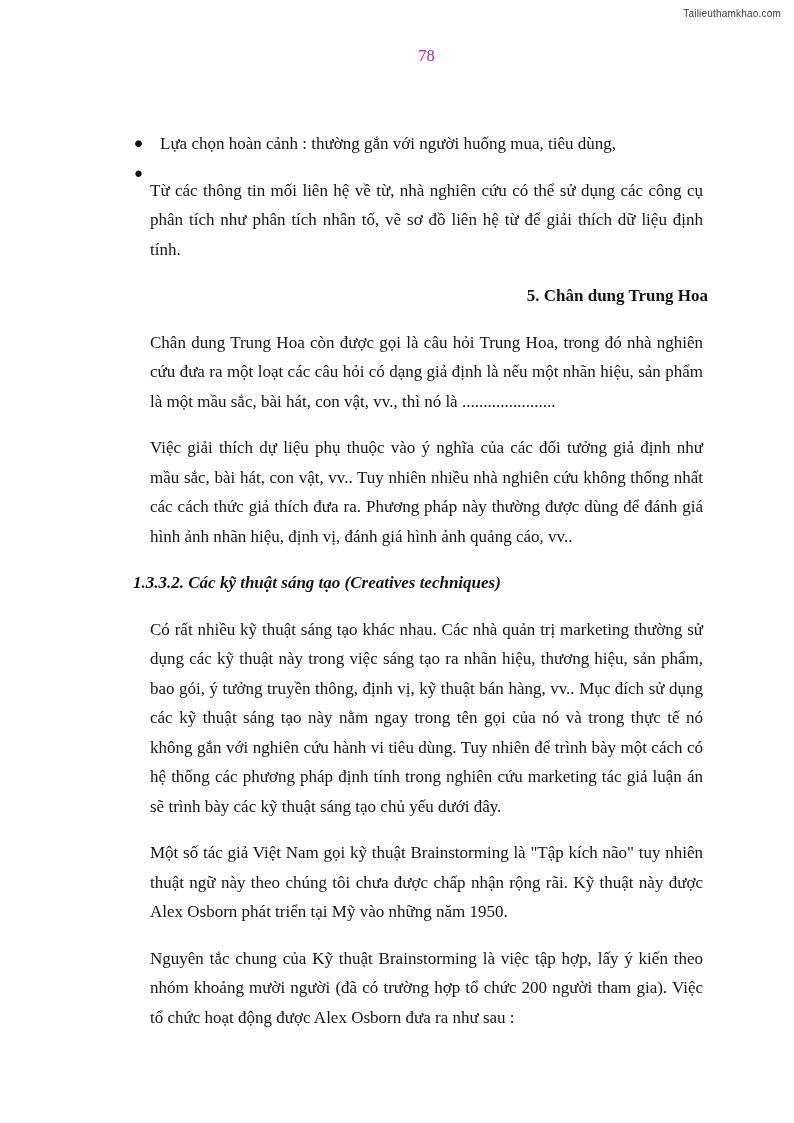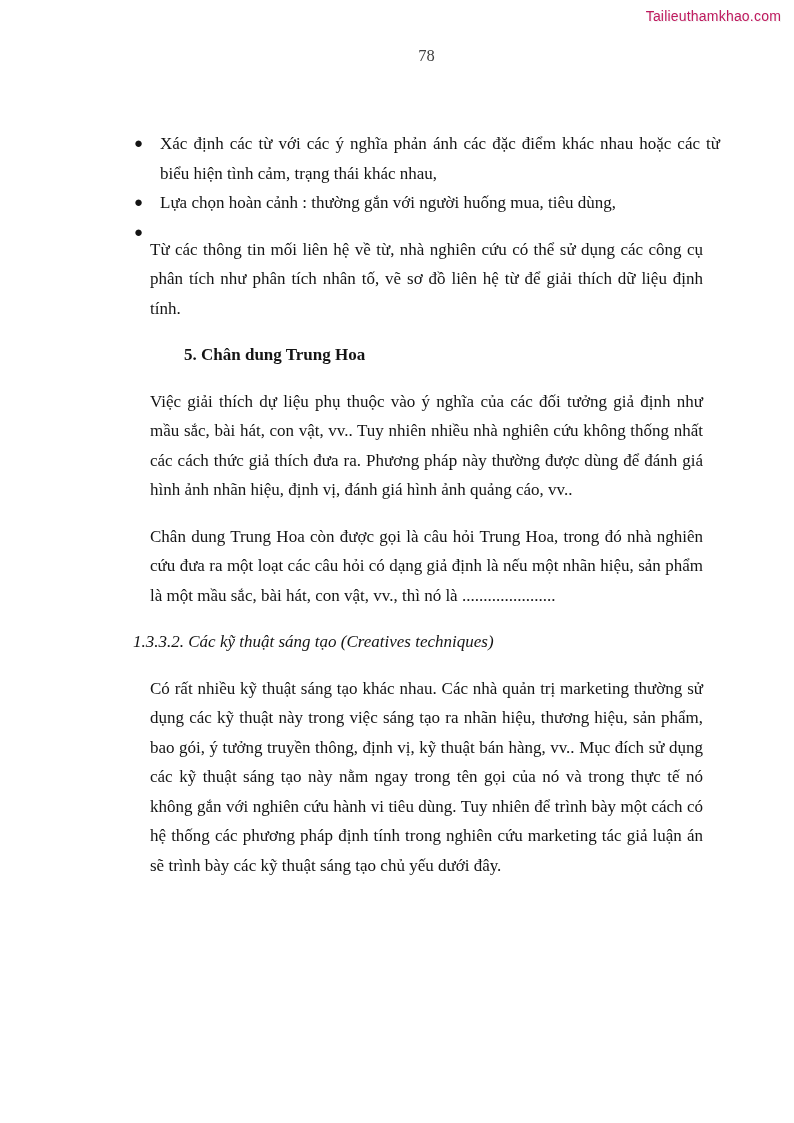--- a/index.html
+++ b/index.html
@@ -13,54 +13,55 @@
     position: relative;
     overflow: hidden;
     font-family: "Liberation Serif", "DejaVu Serif", serif;
     color: #141414;
   }
   .watermark {
     position: absolute;
     top: 8px;
     right: 13px;
     font-family: "Liberation Sans", "DejaVu Sans", sans-serif;
-    font-size: 14px;
-    color: #be185d;
+    font-size: 10px;
+    color: #404040;
     text-shadow: 1px 1px 0 #f2f2f2;
     letter-spacing: 0.2px;
   }
   .page-number {
     position: absolute;
     top: 46px;
     left: 133px;
     width: 587px;
     text-align: center;
     font-size: 16.5px;
-    color: #404040;
+    color: #a21caf;
   }
   .content {
     position: absolute;
     top: 129px;
     left: 133px;
     width: 587px;
     font-size: 17px;
     line-height: 29.5px;
   }
   .para {
     text-align: justify;
     text-align-last: left;
     margin: 17px;
   }
   .heading {
     font-weight: bold;
     text-indent: 47px;
-    margin: 4px;
+    margin: 12px;
+    text-align: right;
   }
   .heading-italic {
-    font-weight: normal;
+    font-weight: bold;
     font-style: italic;
     margin: 7px 0 8px 0;
   }
   .bullet-item {
     position: relative;
     padding-left: 27px;
     text-align: justify;
     text-align-last: left;
     margin: 0;
   }
@@ -72,22 +73,24 @@
   }
 </style>
 </head>
 <body>
 
 <div class="watermark">Tailieuthamkhao.com</div>
 
 <div class="page-number">78</div>
 
 <div class="content">
-    <div class="bullet-item"><span class="bullet-dot">●</span><span>Xác định các từ với các ý nghĩa phản ánh các đặc điểm khác nhau hoặc các từ biểu hiện tình cảm, trạng thái khác nhau,</span></div>
+    <div class="bullet-item"><span class="bullet-dot">●</span></div>
     <div class="bullet-item"><span class="bullet-dot">●</span><span>Lựa chọn hoàn cảnh : thường gắn với người huống mua, tiêu dùng,</span></div>
     <div class="bullet-item"><span class="bullet-dot">●</span></div>
     <div class="para">Từ các thông tin mối liên hệ về từ, nhà nghiên cứu có thể sử dụng các công cụ phân tích như phân tích nhân tố, vẽ sơ đồ liên hệ từ để giải thích dữ liệu định tính.</div>
     <div class="heading">5. Chân dung Trung Hoa</div>
+    <div class="para">Chân dung Trung Hoa còn được gọi là câu hỏi Trung Hoa, trong đó nhà nghiên cứu đưa ra một loạt các câu hỏi có dạng giả định là nếu một nhãn hiệu, sản phẩm là một mầu sắc, bài hát, con vật, vv., thì nó là ......................</div>
     <div class="para">Việc giải thích dự liệu phụ thuộc vào ý nghĩa của các đối tưởng giả định như mầu sắc, bài hát, con vật, vv.. Tuy nhiên nhiều nhà nghiên cứu không thống nhất các cách thức giả thích đưa ra. Phương pháp này thường được dùng để đánh giá hình ảnh nhãn hiệu, định vị, đánh giá hình ảnh quảng cáo, vv..</div>
-    <div class="para">Chân dung Trung Hoa còn được gọi là câu hỏi Trung Hoa, trong đó nhà nghiên cứu đưa ra một loạt các câu hỏi có dạng giả định là nếu một nhãn hiệu, sản phẩm là một mầu sắc, bài hát, con vật, vv., thì nó là ......................</div>
     <div class="heading-italic">1.3.3.2. Các kỹ thuật sáng tạo (Creatives techniques)</div>
     <div class="para">Có rất nhiều kỹ thuật sáng tạo khác nhau. Các nhà quản trị marketing thường sử dụng các kỹ thuật này trong việc sáng tạo ra nhãn hiệu, thương hiệu, sản phẩm, bao gói, ý tưởng truyền thông, định vị, kỹ thuật bán hàng, vv.. Mục đích sử dụng các kỹ thuật sáng tạo này nằm ngay trong tên gọi của nó và trong thực tế nó không gắn với nghiên cứu hành vi tiêu dùng. Tuy nhiên để trình bày một cách có hệ thống các phương pháp định tính trong nghiên cứu marketing tác giả luận án sẽ trình bày các kỹ thuật sáng tạo chủ yếu dưới đây.</div>
+    <div class="para">Một số tác giả Việt Nam gọi kỹ thuật Brainstorming là "Tập kích não" tuy nhiên thuật ngữ này theo chúng tôi chưa được chấp nhận rộng rãi. Kỹ thuật này được Alex Osborn phát triển tại Mỹ vào những năm 1950.</div>
+    <div class="para">Nguyên tắc chung của Kỹ thuật Brainstorming là việc tập hợp, lấy ý kiến theo nhóm khoảng mười người (đã có trường hợp tổ chức 200 người tham gia). Việc tổ chức hoạt động được Alex Osborn đưa ra như sau :</div>
   </div>
 
 </body></html>

